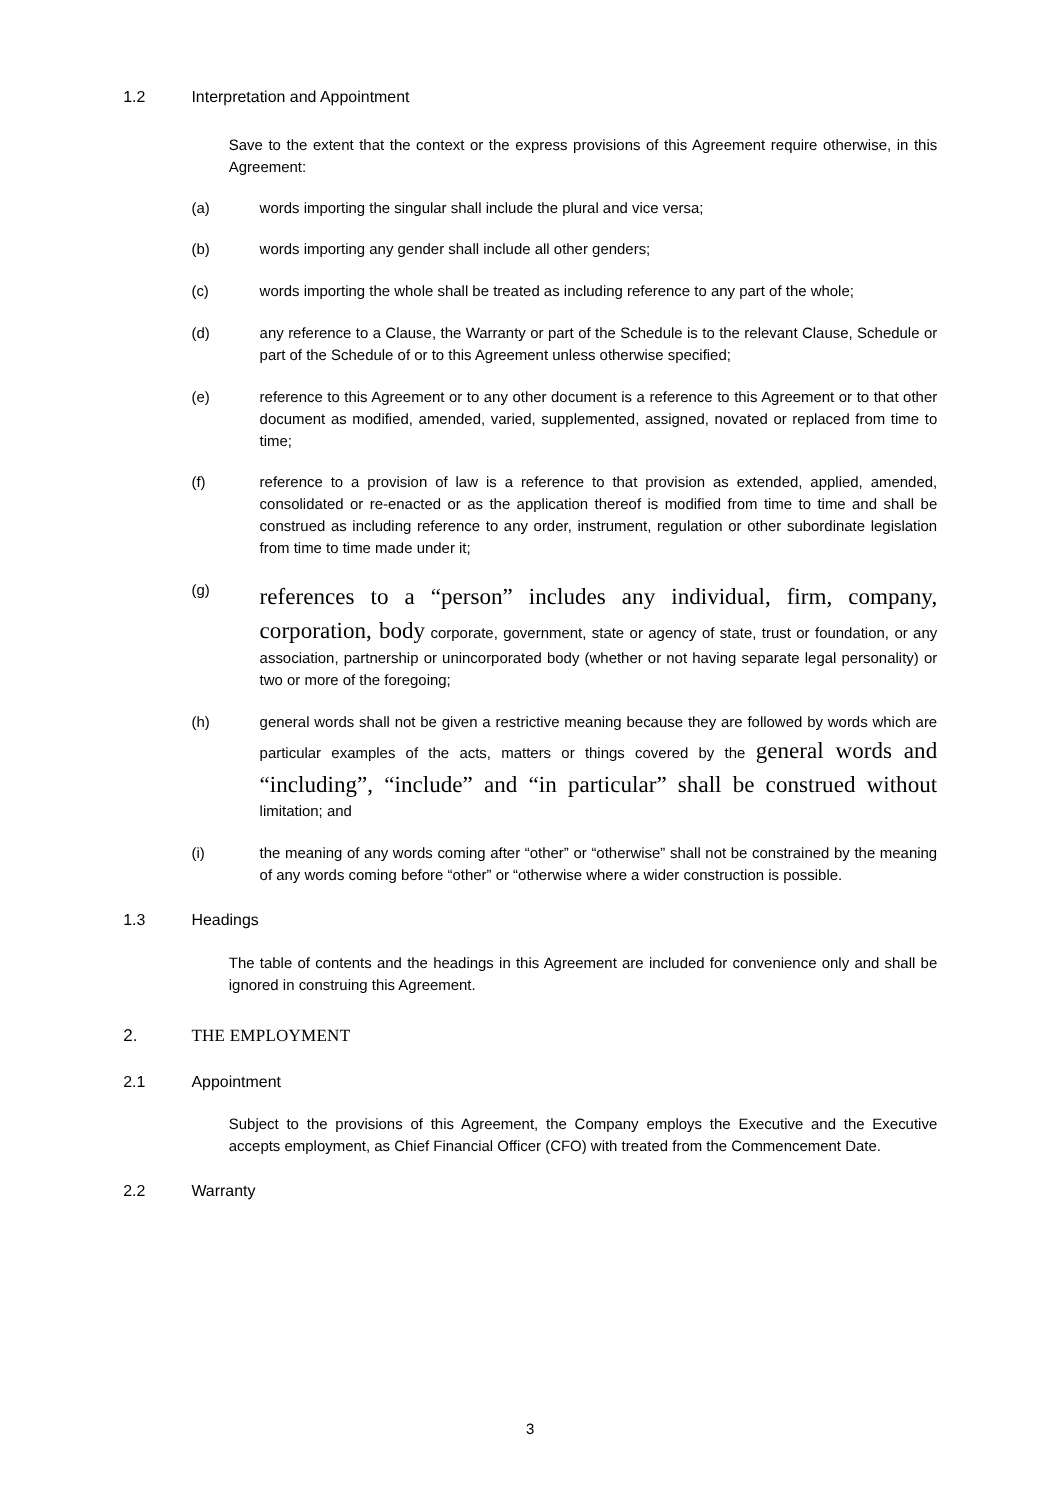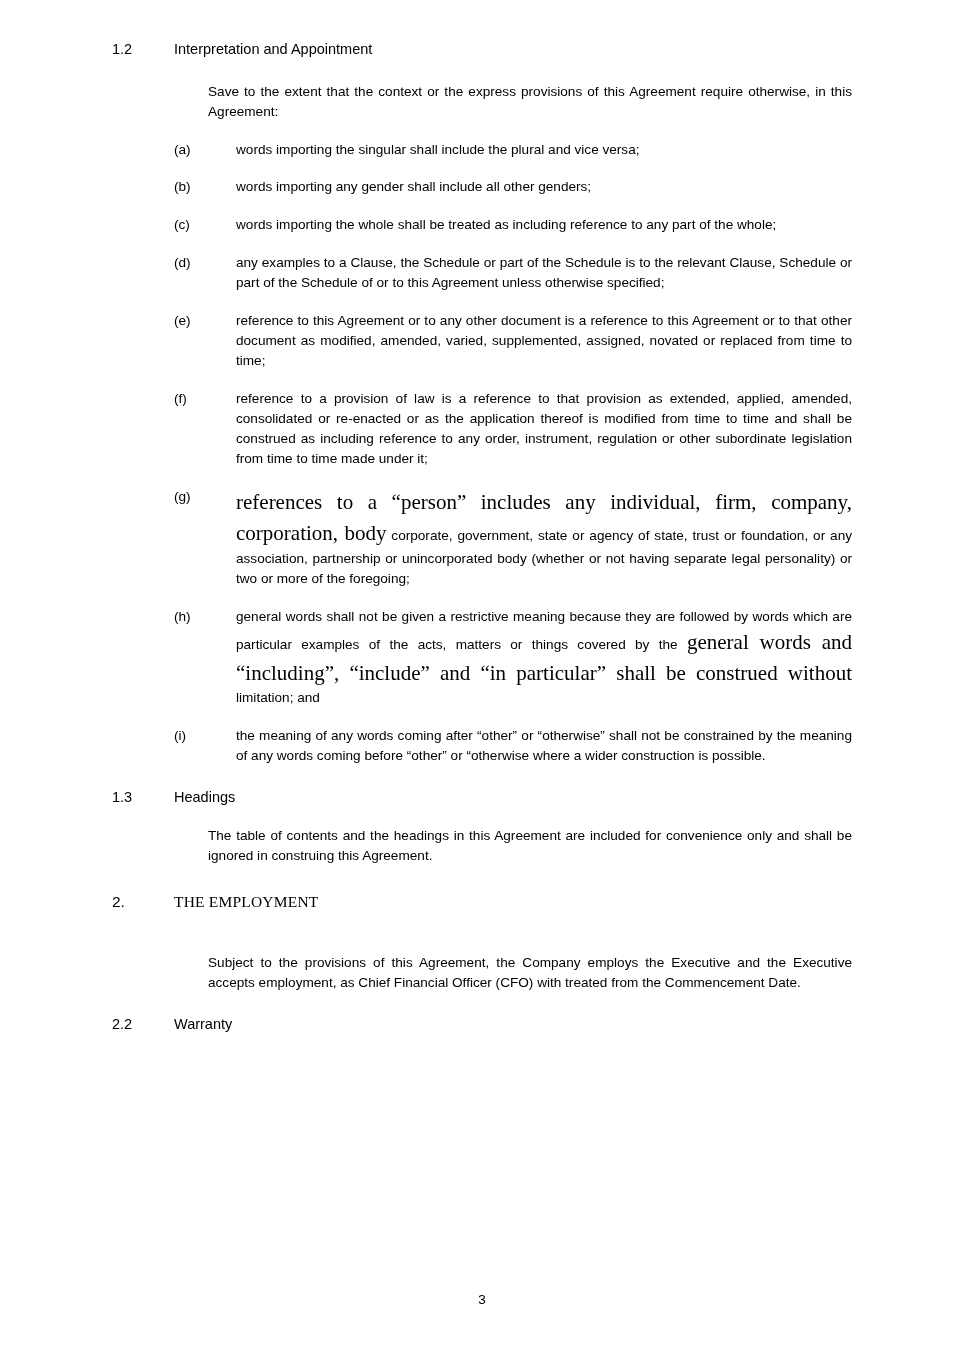--- a/index.html
+++ b/index.html
@@ -13,21 +13,21 @@
     font-family: "Liberation Sans", sans-serif;
     color: #000000;
     position: relative;
     overflow: hidden;
   }
   .page {
     position: relative;
     width: 964px;
     height: 1365px;
     box-sizing: border-box;
-    padding: 40px 112px 40px 112px;
+    padding: 80px 112px 40px 112px;
   }
 
   
   .clause {
     display: flex;
     align-items: flex-start;
     margin-bottom: 0;
   }
   .clause-num {
     width: 62px;
@@ -127,21 +127,21 @@
   <div class="gap-m"></div>
 
   <div class="item">
     <div class="item-letter">(c)</div>
     <div class="item-text">words importing the whole shall be treated as including reference to any part of the whole;</div>
   </div>
   <div class="gap-m"></div>
 
   <div class="item">
     <div class="item-letter">(d)</div>
-    <div class="item-text">any examples to a Clause, the Schedule or part of the Schedule is to the relevant Clause, Schedule or part of the Schedule of or to this Agreement unless otherwise specified;</div>
+    <div class="item-text">any reference to a Clause, the Warranty or part of the Schedule is to the relevant Clause, Schedule or part of the Schedule of or to this Agreement unless otherwise specified;</div>
   </div>
   <div class="gap-m"></div>
 
   <div class="item">
     <div class="item-letter">(e)</div>
     <div class="item-text">reference to this Agreement or to any other document is a reference to this Agreement or to that other document as modified, amended, varied, supplemented, assigned, novated or replaced from time to time;</div>
   </div>
   <div class="gap-m"></div>
 
   <div class="item">
@@ -180,20 +180,24 @@
 
   <div class="gap-xl"></div>
 
   <div class="clause">
     <div class="section-num">2.</div>
     <div class="section-title">THE EMPLOYMENT</div>
   </div>
 
   <div class="gap-l"></div>
 
+  <div class="clause">
+    <div class="clause-num">2.1</div>
+    <div class="clause-title">Appointment</div>
+  </div>
 
   <div class="gap-m"></div>
 
   <div class="body-text">Subject to the provisions of this Agreement, the Company employs the Executive and the Executive accepts employment, as Chief Financial Officer (CFO) with treated from the Commencement Date.</div>
 
   <div class="gap-l"></div>
 
   <div class="clause">
     <div class="clause-num">2.2</div>
     <div class="clause-title">Warranty</div>

